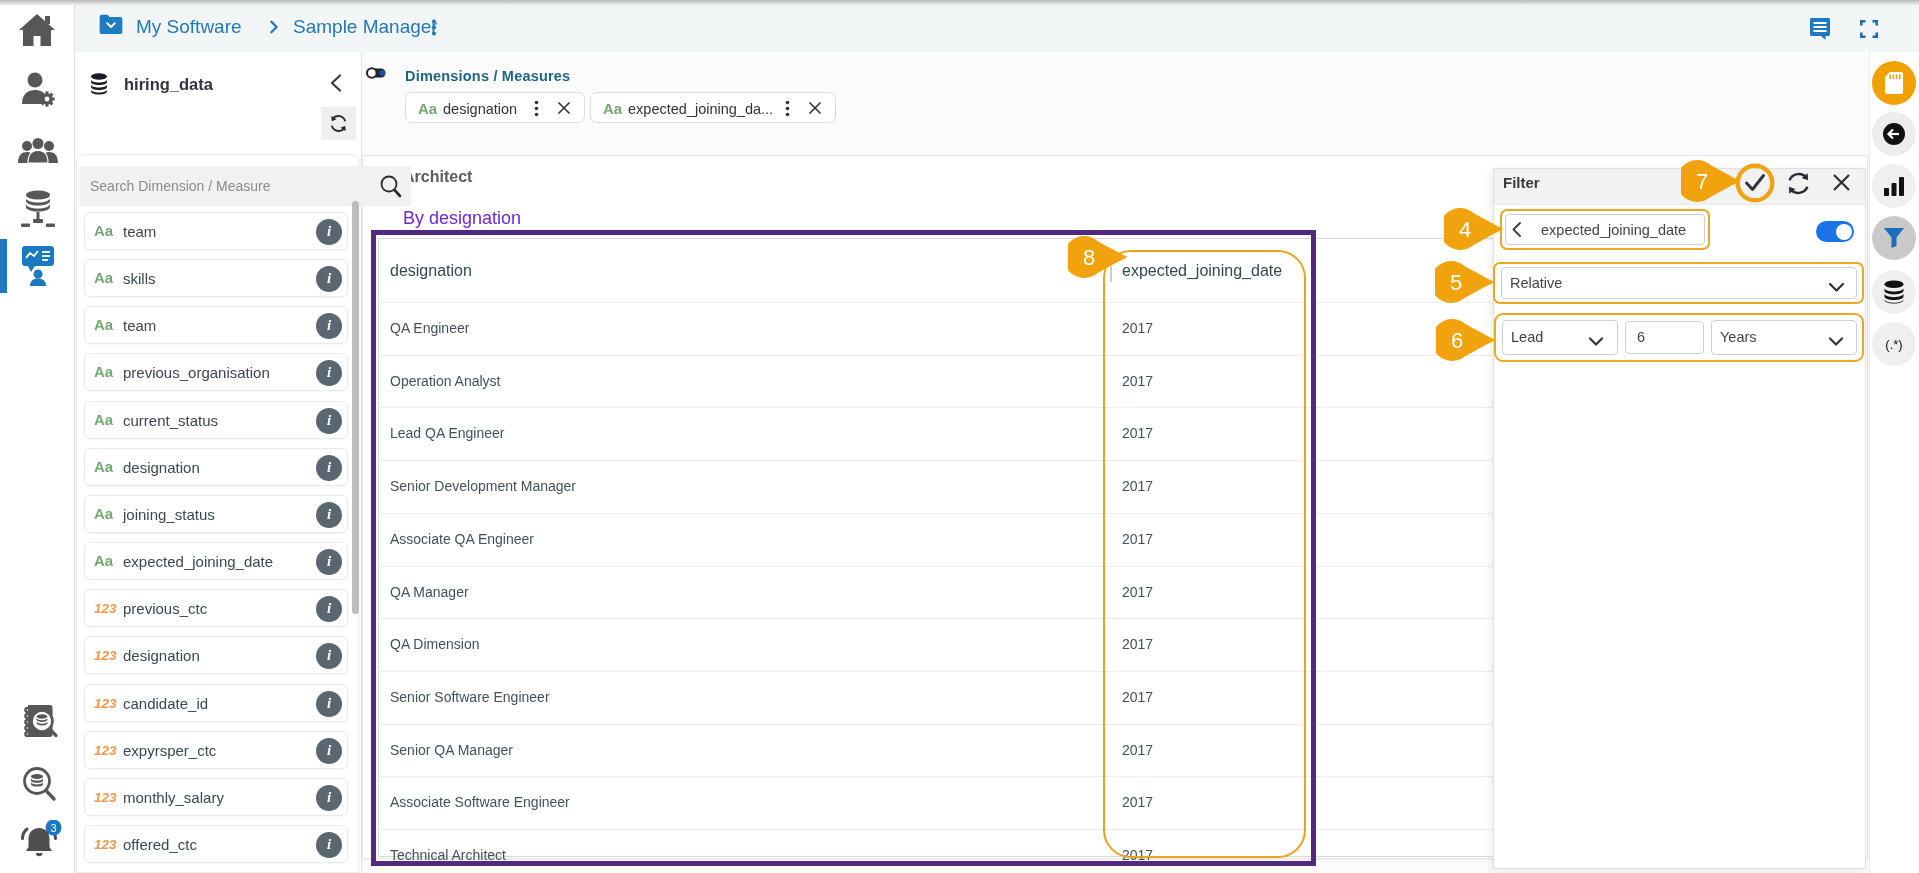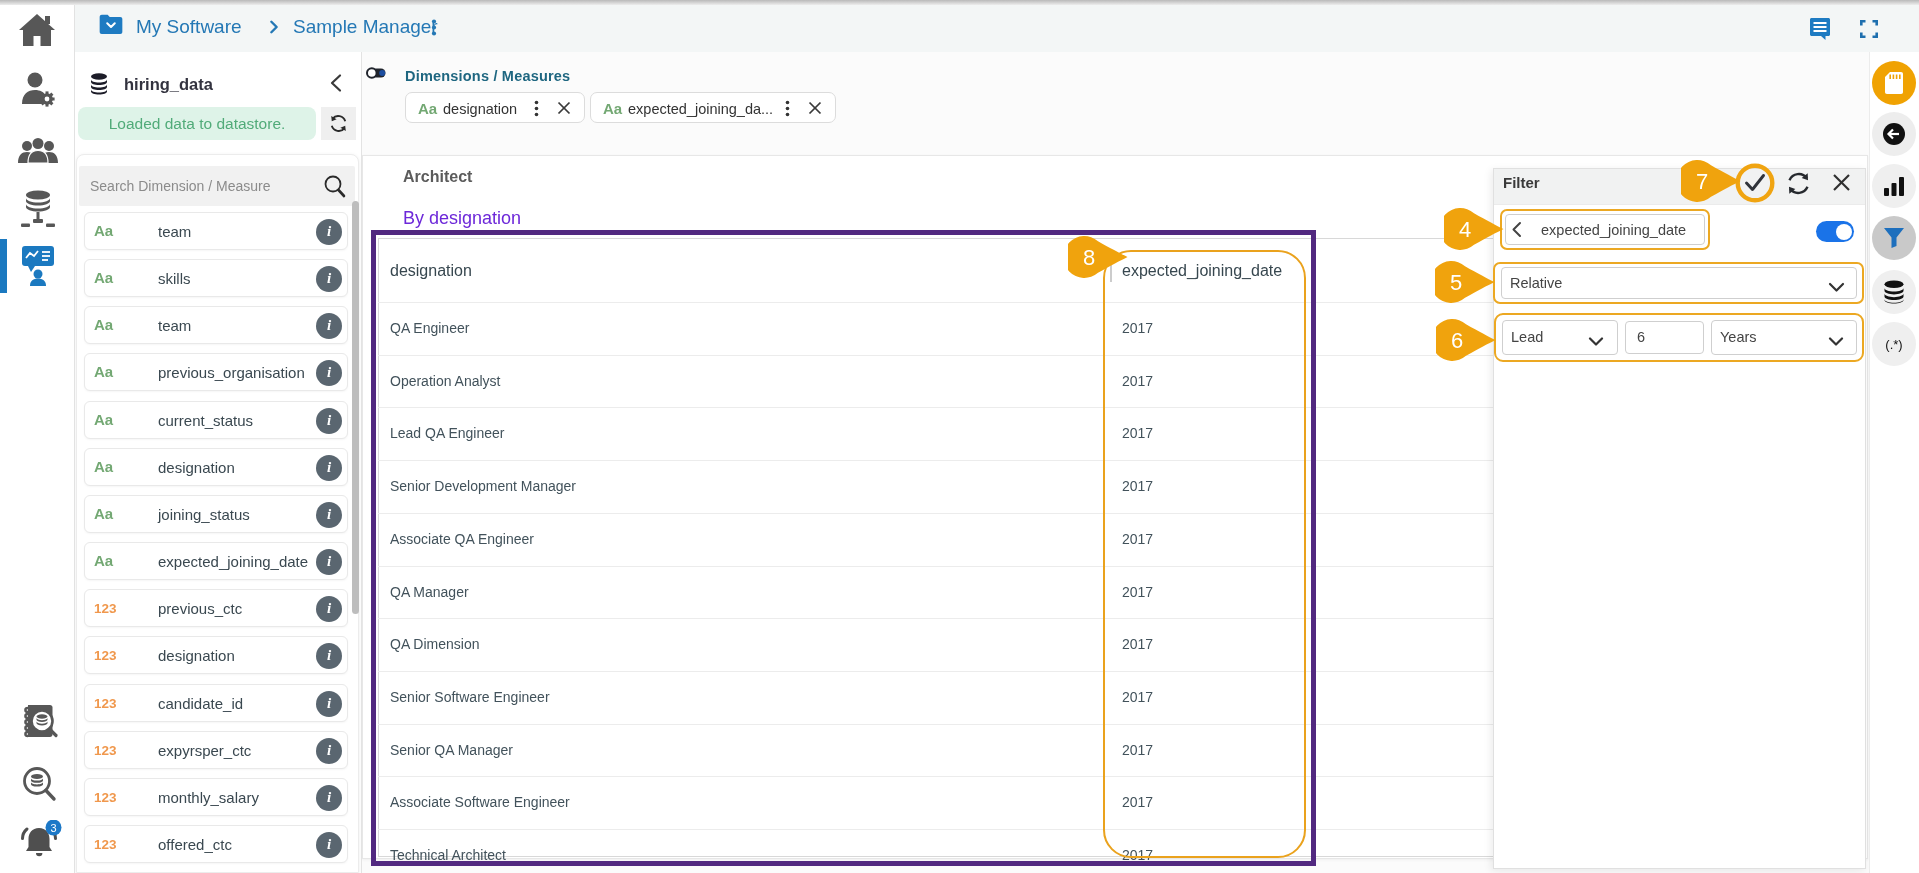--- a/index.html
+++ b/index.html
@@ -13,27 +13,27 @@
 #lsb-active-stripe { left:0; top:239px; width:7px; height:54px; background:#1b79c0; z-index:11; }
 
 #topbar { left:75px; top:0; width:1844px; height:52px; background:#f3f6f6; z-index:5; }
 .bc-text { color:#2478b5; font-size:19px; }
 
 #lpanel { left:75px; top:52px; width:287px; height:821px; background:#fff; z-index:4; }
 #divider { left:361px; top:52px; width:1px; height:821px; background:#e3e3e3; z-index:6; }
 .greenbox { z-index:6; left:78px; top:107px; width:238px; height:33px; background:#def3e8; border-radius:8px; color:#51ab79; font-size:15.5px; text-align:center; line-height:33px; }
 .refreshbtn { z-index:6; left:321px; top:107px; width:35px; height:33px; background:#efefef; display:flex; align-items:center; justify-content:center; }
 #fieldcard { z-index:5; left:76px; top:154px; width:283px; height:719px; background:#fff; border:1px solid #ececec; border-radius:8px 8px 0 0; box-shadow:0 1px 4px rgba(0,0,0,0.07); }
-#searchbox { z-index:6; left:79px; top:166px; width:276px; height:40px; background:#f1f1f1; border-radius:2px; }
+#searchbox { z-index:6; left:79px; top:166px; width:332px; height:40px; background:#f1f1f1; border-radius:2px; }
 #searchbox span { position:absolute; left:11px; top:12px; color:#8b8b8b; font-size:14px; }
 .fitem { position:absolute; z-index:6; left:84px; width:264px; height:38px; background:#fff; border:1px solid #e9e9e9; border-radius:6px; box-shadow:0 1px 2px rgba(0,0,0,0.04); }
 .fitem .pre { position:absolute; left:9px; top:9px; font-size:15px; font-weight:bold; }
 .fitem .aa { color:#73a873; }
-.fitem .n123 { color:#f0984d; font-size:13.5px; top:11px; }
-.fitem .fname { position:absolute; left:38px; top:10px; font-size:15px; color:#3a4850;margin-left:35px; }
+.fitem .n123 { color:#f0984d; font-size:13.5px; top:11px;font-style:italic; }
+.fitem .fname { position:absolute; left:38px; top:10px; font-size:15px; color:#3a4850; }
 .fitem .info { position:absolute; right:5px; top:6px; width:26px; height:26px; border-radius:50%; background:#5a6670; color:#fff; font-size:15px; font-weight:bold; text-align:center; line-height:25px; font-style:italic; font-family:"Liberation Serif",serif; }
 #scrollthumb { left:352px; top:201px; width:7px; height:413px; background:#bdbdbd; border-radius:4px; z-index:7; }
 
 #dimsbar-title { left:405px; top:68px; color:#1e6680; font-size:14.5px; font-weight:bold; letter-spacing:0.2px; }
 .chip { position:absolute; top:92px; height:31px; background:#fff; border:1px solid #dcdcdc; border-radius:7px; }
 .chip .aa { position:absolute; left:12px; top:7px; color:#73a873; font-size:15px; font-weight:bold; }
 .chip .cname { position:absolute; left:37px; top:8px; font-size:14.5px; color:#333; }
 
 #maincard { left:362px; top:155px; width:1506px; height:704px; background:#fff; border:1px solid #e7e7e7; box-shadow:0 1px 3px rgba(0,0,0,0.05); }
 #card-title { left:403px; top:168px; color:#5c5c5c; font-size:16px; font-weight:bold; }
@@ -220,21 +220,20 @@
         <path d="M1 16.5 C1 18.2 4.6 19.6 9 19.6 C13.4 19.6 17 18.2 17 16.5 L17 18.5 C17 20.2 13.4 21.6 9 21.6 C4.6 21.6 1 20.2 1 18.5 Z"></path>
       </g>
     </svg>
   </div>
   <div class="abs" style="left:124px;top:75px;font-size:16.5px;font-weight:bold;color:#33333f;z-index:6;">hiring_data</div>
   <div class="abs" style="left:328px;top:73px;z-index:6;">
     <svg width="16" height="20" viewBox="0 0 16 20">
         <polyline points="12,2.5 4,10 12,17.5" stroke="#3a3a3a" stroke-width="2.2" fill="none" stroke-linecap="round" stroke-linejoin="round"></polyline>
       </svg>
   </div>
-  <div class="abs greenbox">Loaded data to datastore.</div>
   <div class="abs refreshbtn">
     <svg width="19" height="19" viewBox="0 0 19 19">
       <g stroke="#2a2a2a" stroke-width="1.9" fill="none">
         <path d="M16.2 7.2 A7.3 7.3 0 0 0 3.6 4.6"></path>
         <path d="M2.8 11.8 A7.3 7.3 0 0 0 15.4 14.4"></path>
       </g>
       <polygon points="2.2,2 2.8,7.3 7.6,5.2" fill="#2a2a2a"></polygon>
       <polygon points="16.8,17 16.2,11.7 11.4,13.8" fill="#2a2a2a"></polygon>
     </svg>
   </div>

